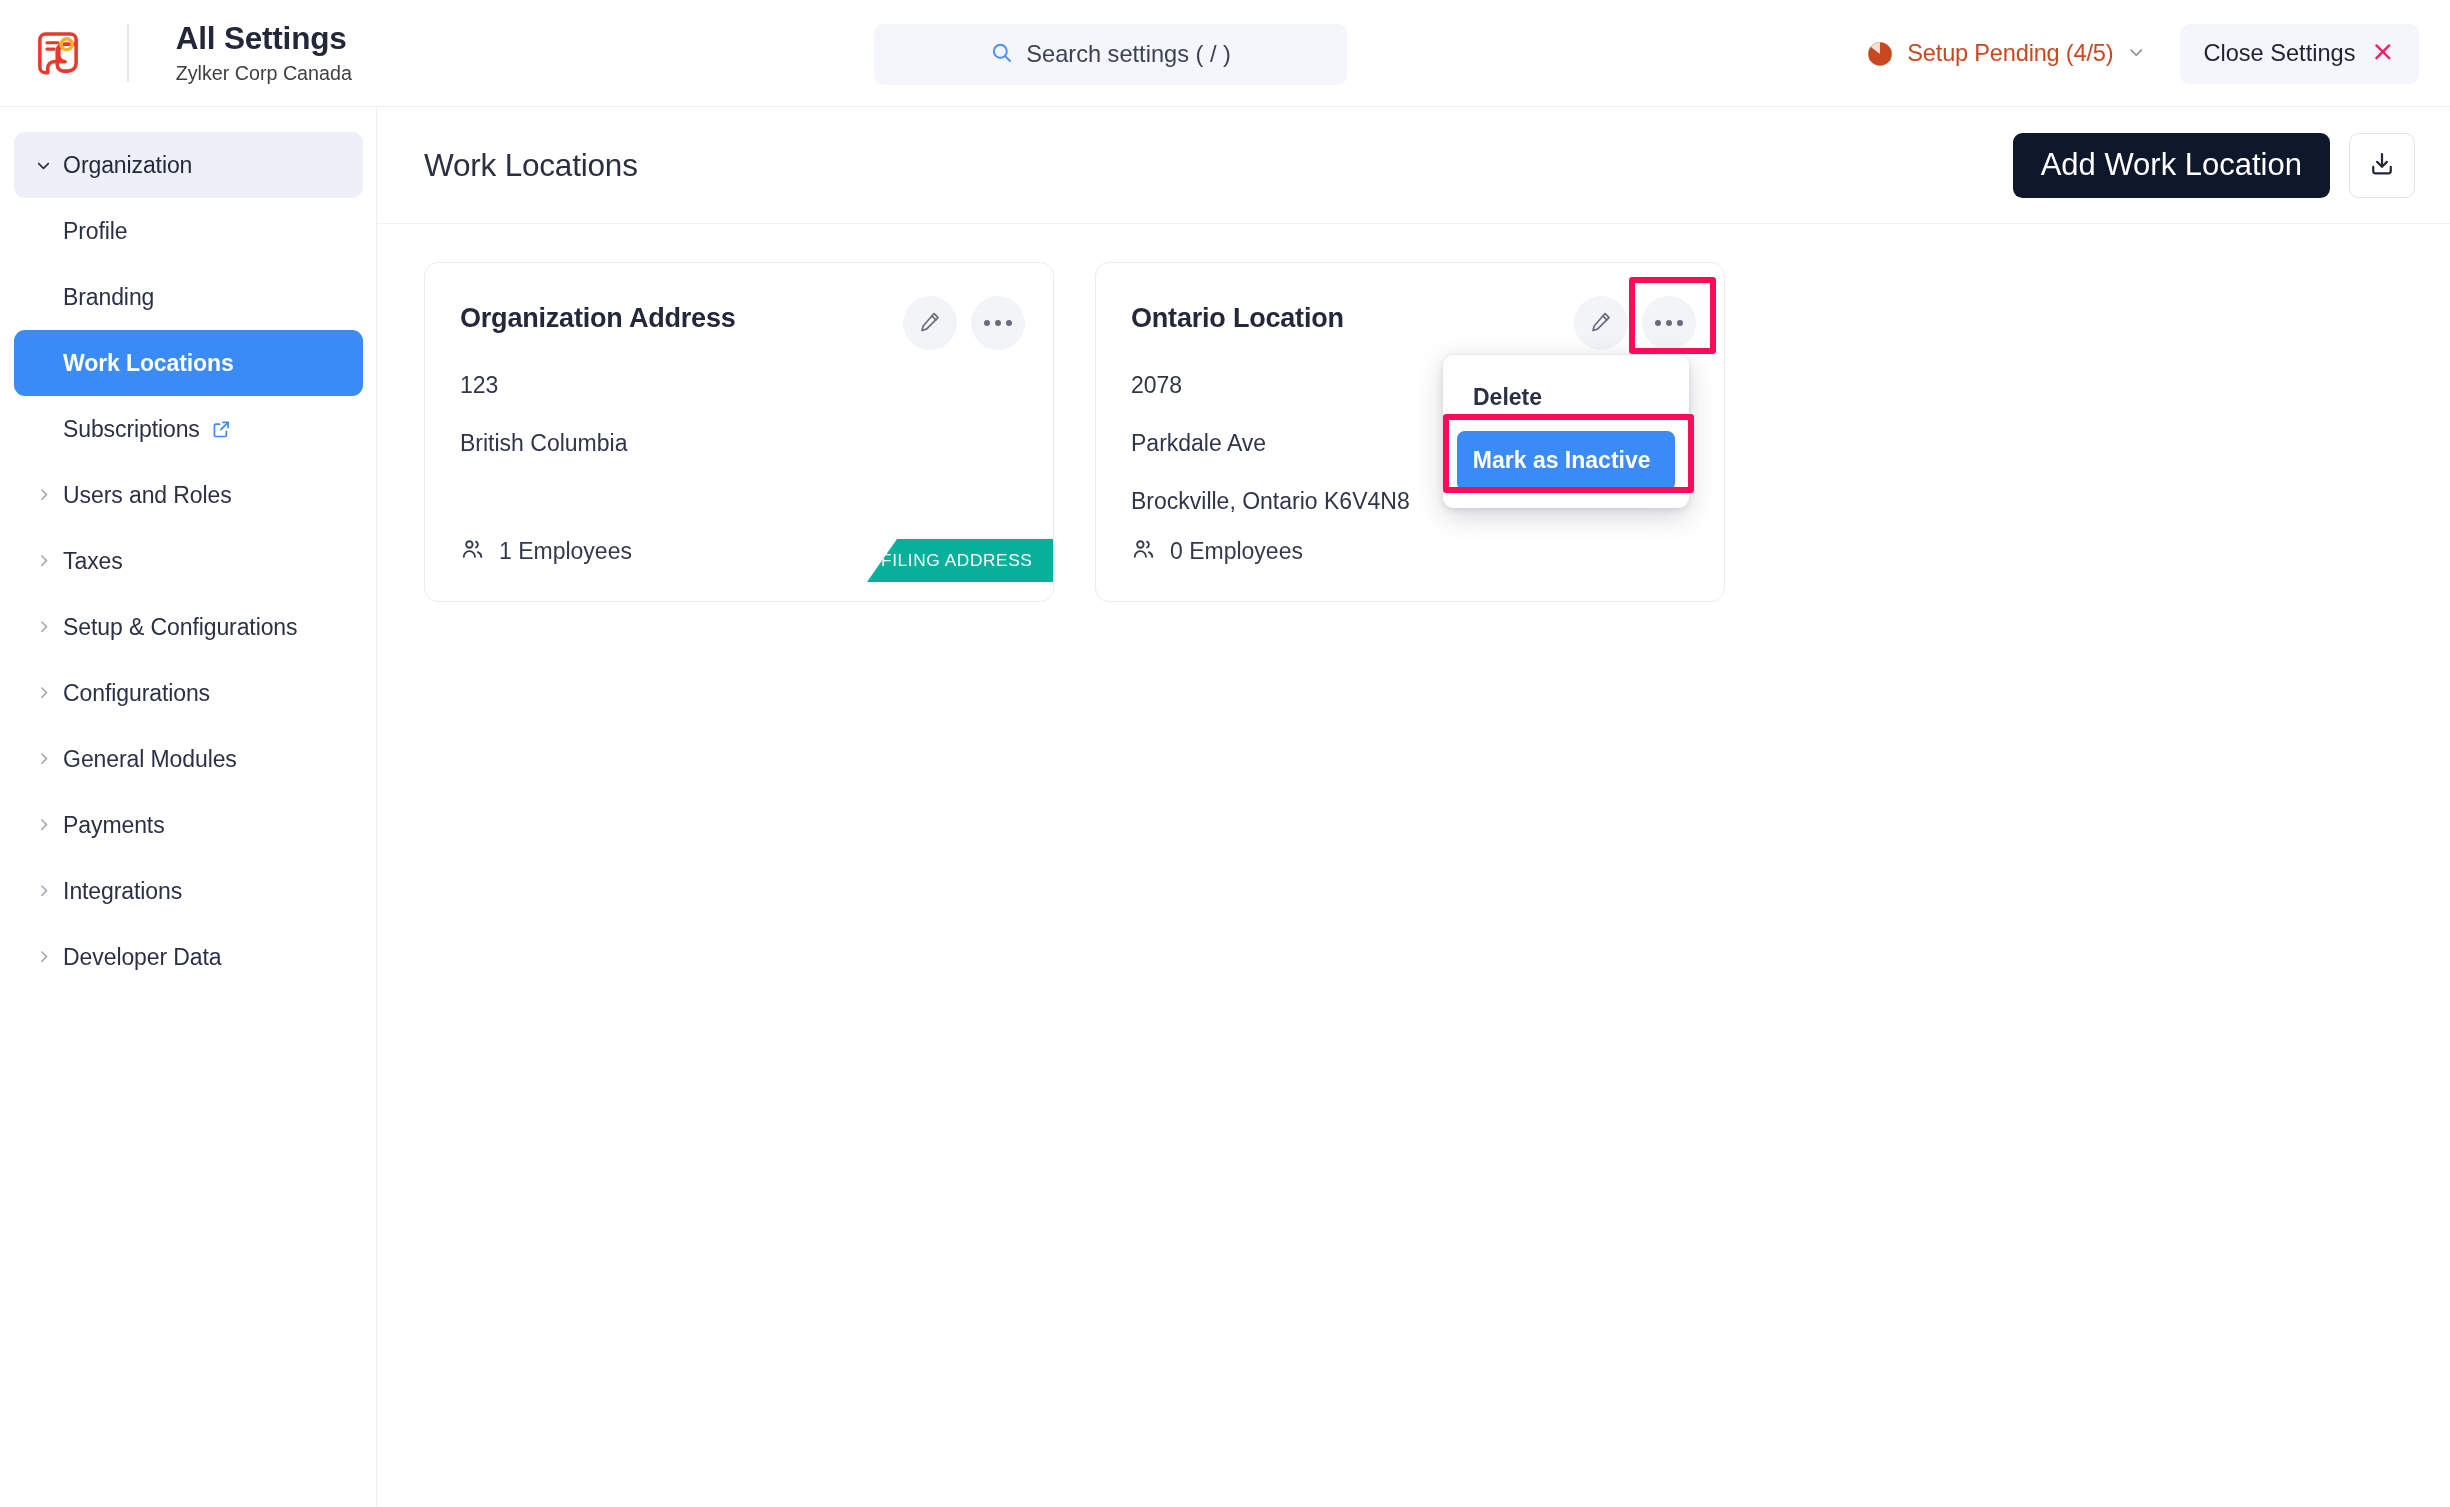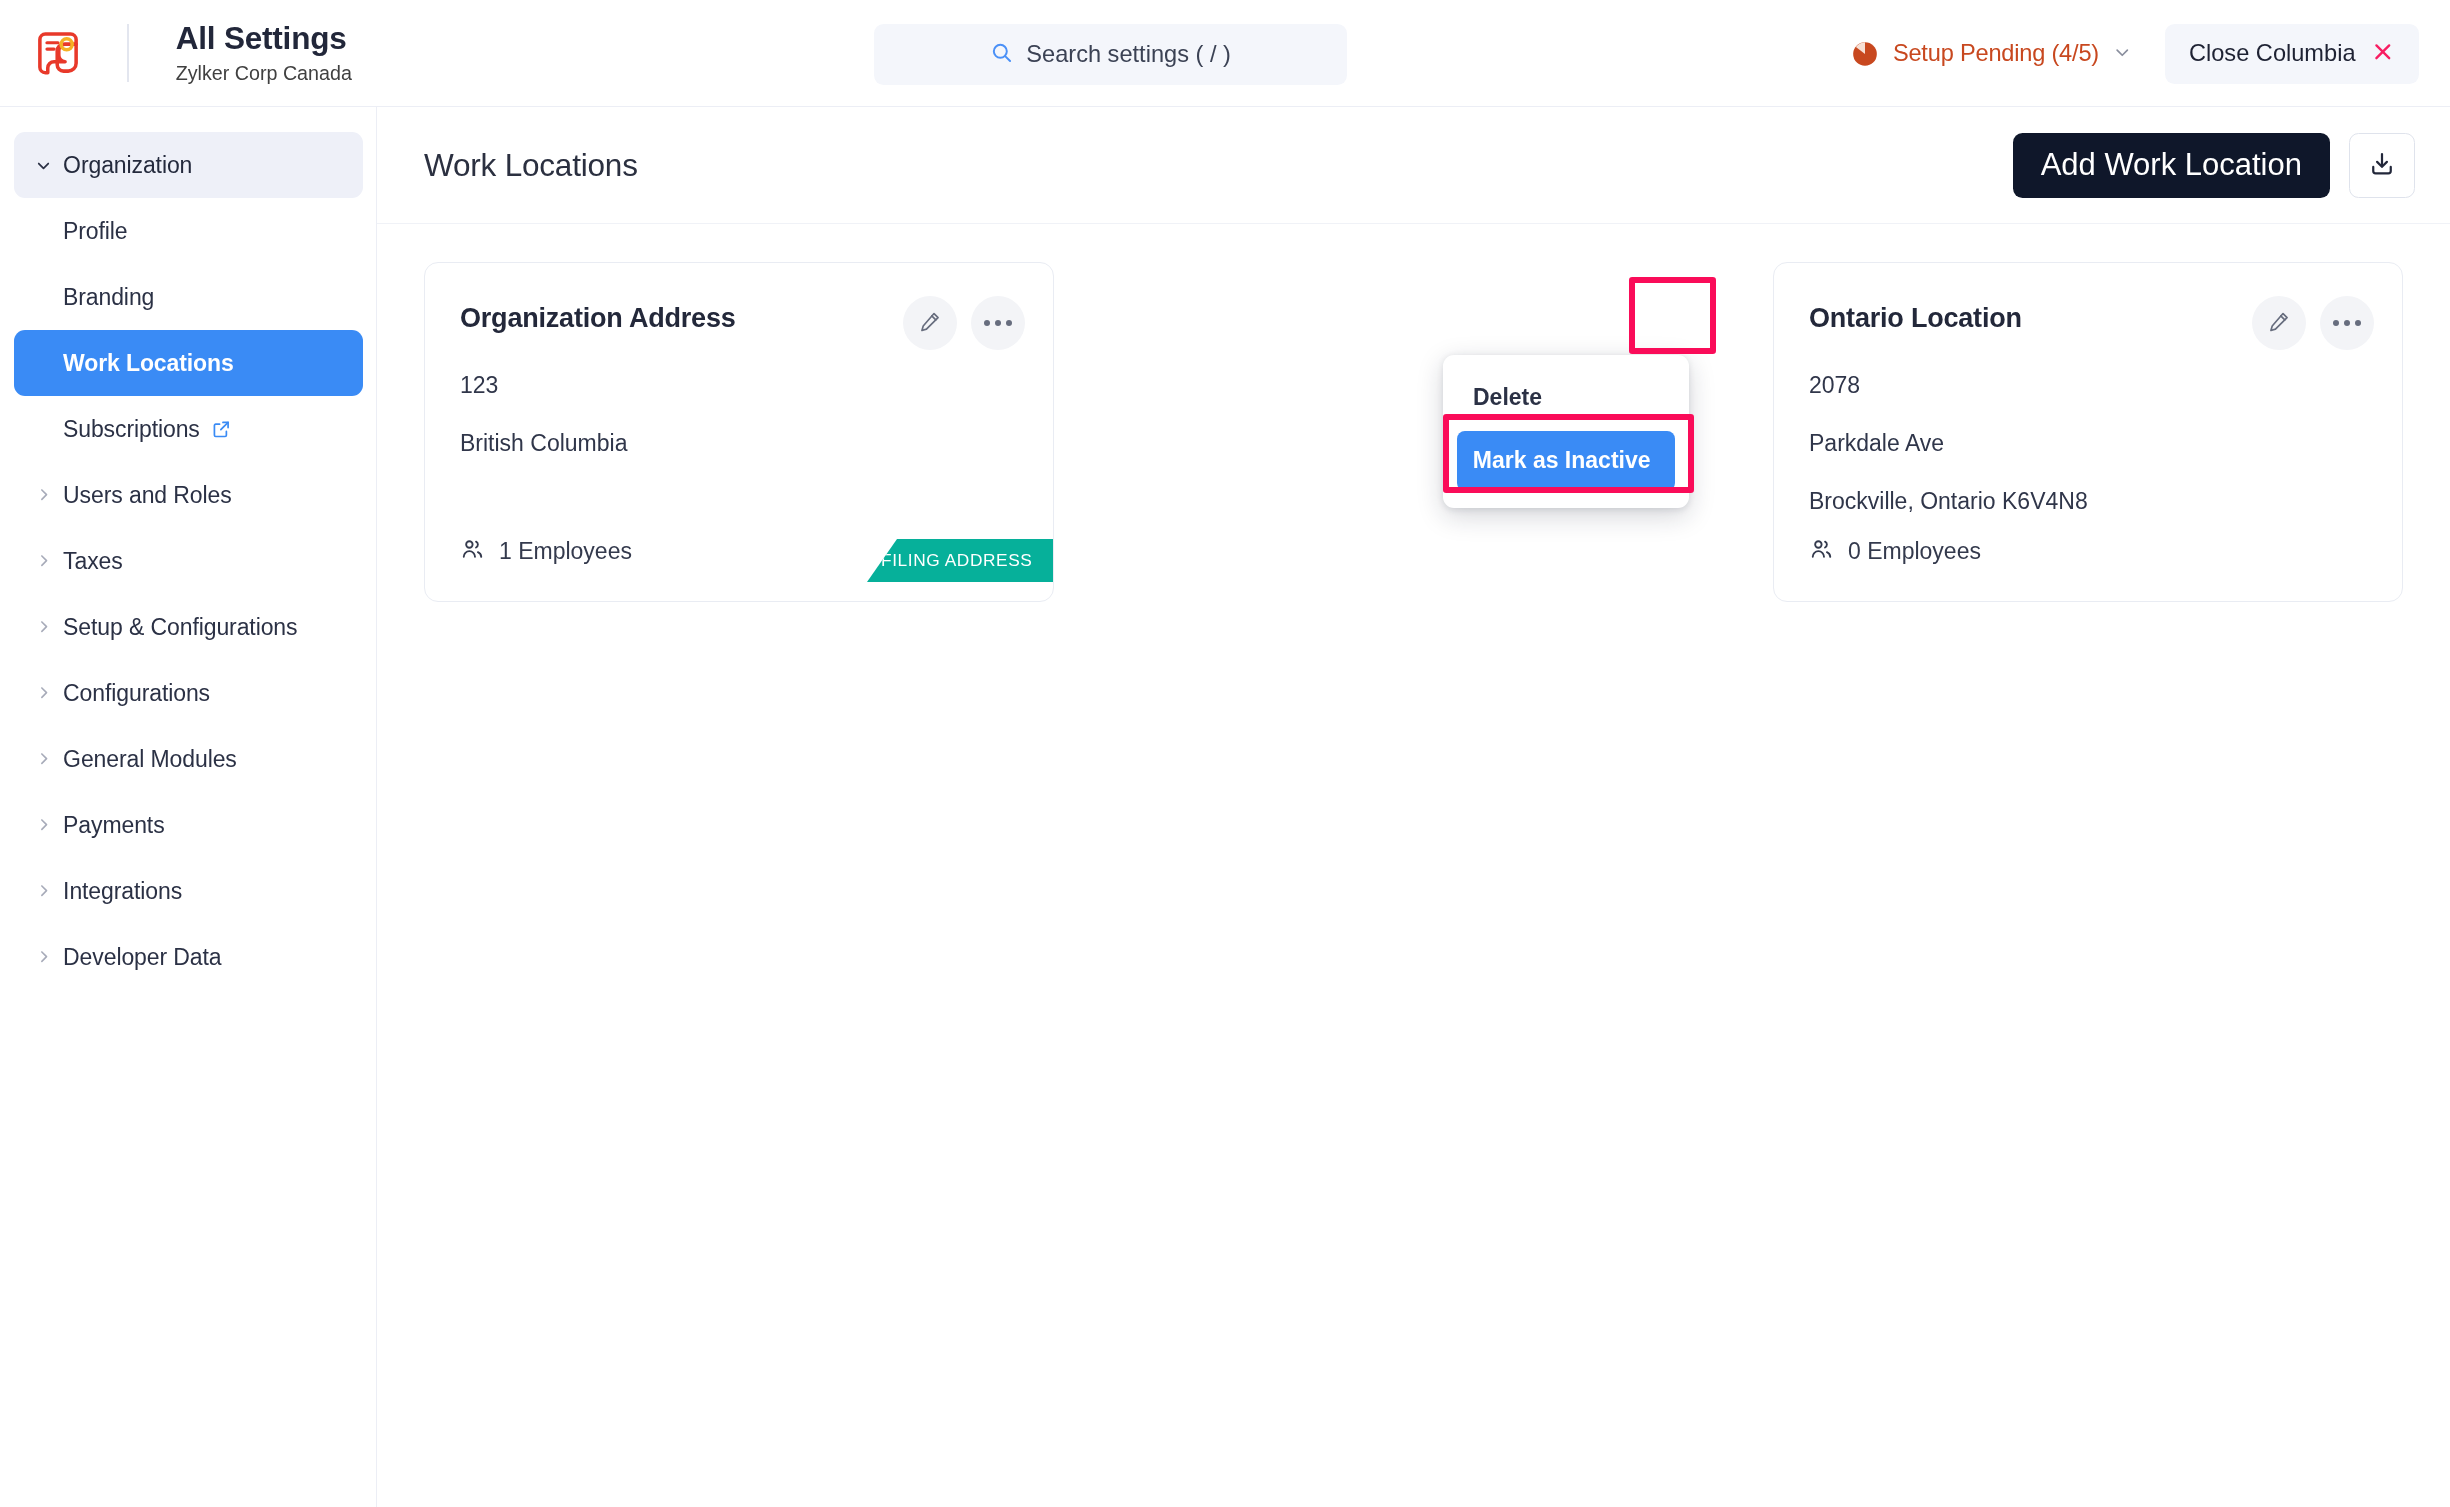--- a/index.html
+++ b/index.html
@@ -206,23 +206,22 @@
     display: flex;
     align-items: center;
     justify-content: center;
     cursor: pointer;
   }
 
   .cards-area {
     position: relative;
     padding: 38px 47px;
     display: flex;
-    gap: 55px;
+    gap: 41px;
     align-items: flex-start;
-    justify-content: space-between;
   }
 
   .loc-card {
     position: relative;
     width: 630px;
     height: 340px;
     background: #ffffff;
     border: 1.6px solid #e9ecf3;
     border-radius: 14px;
     overflow: hidden;
@@ -382,21 +381,21 @@
       </span>
       <span class="setup-label">Setup Pending (4/5)</span>
       <span>
         <svg width="20.5" height="20.5" viewBox="0 0 24 24" fill="none">
           <path d="M6 9.5 L12 15.5 L18 9.5" stroke="#8a8f9e" stroke-width="2" stroke-linecap="round" stroke-linejoin="round"></path>
         </svg>
       </span>
     </div>
 
     <button class="close-settings">
-      <span class="close-label">Close Columbia</span>
+      <span class="close-label">Close Settings</span>
       <span>
         <svg width="23.6" height="23.6" viewBox="0 0 24 24" fill="none">
           <line x1="5.5" y1="5.5" x2="18.5" y2="18.5" stroke="#f81d62" stroke-width="2.4" stroke-linecap="round"></line>
           <line x1="18.5" y1="5.5" x2="5.5" y2="18.5" stroke="#f81d62" stroke-width="2.4" stroke-linecap="round"></line>
         </svg>
       </span>
     </button>
   </div>
 </div>
 

